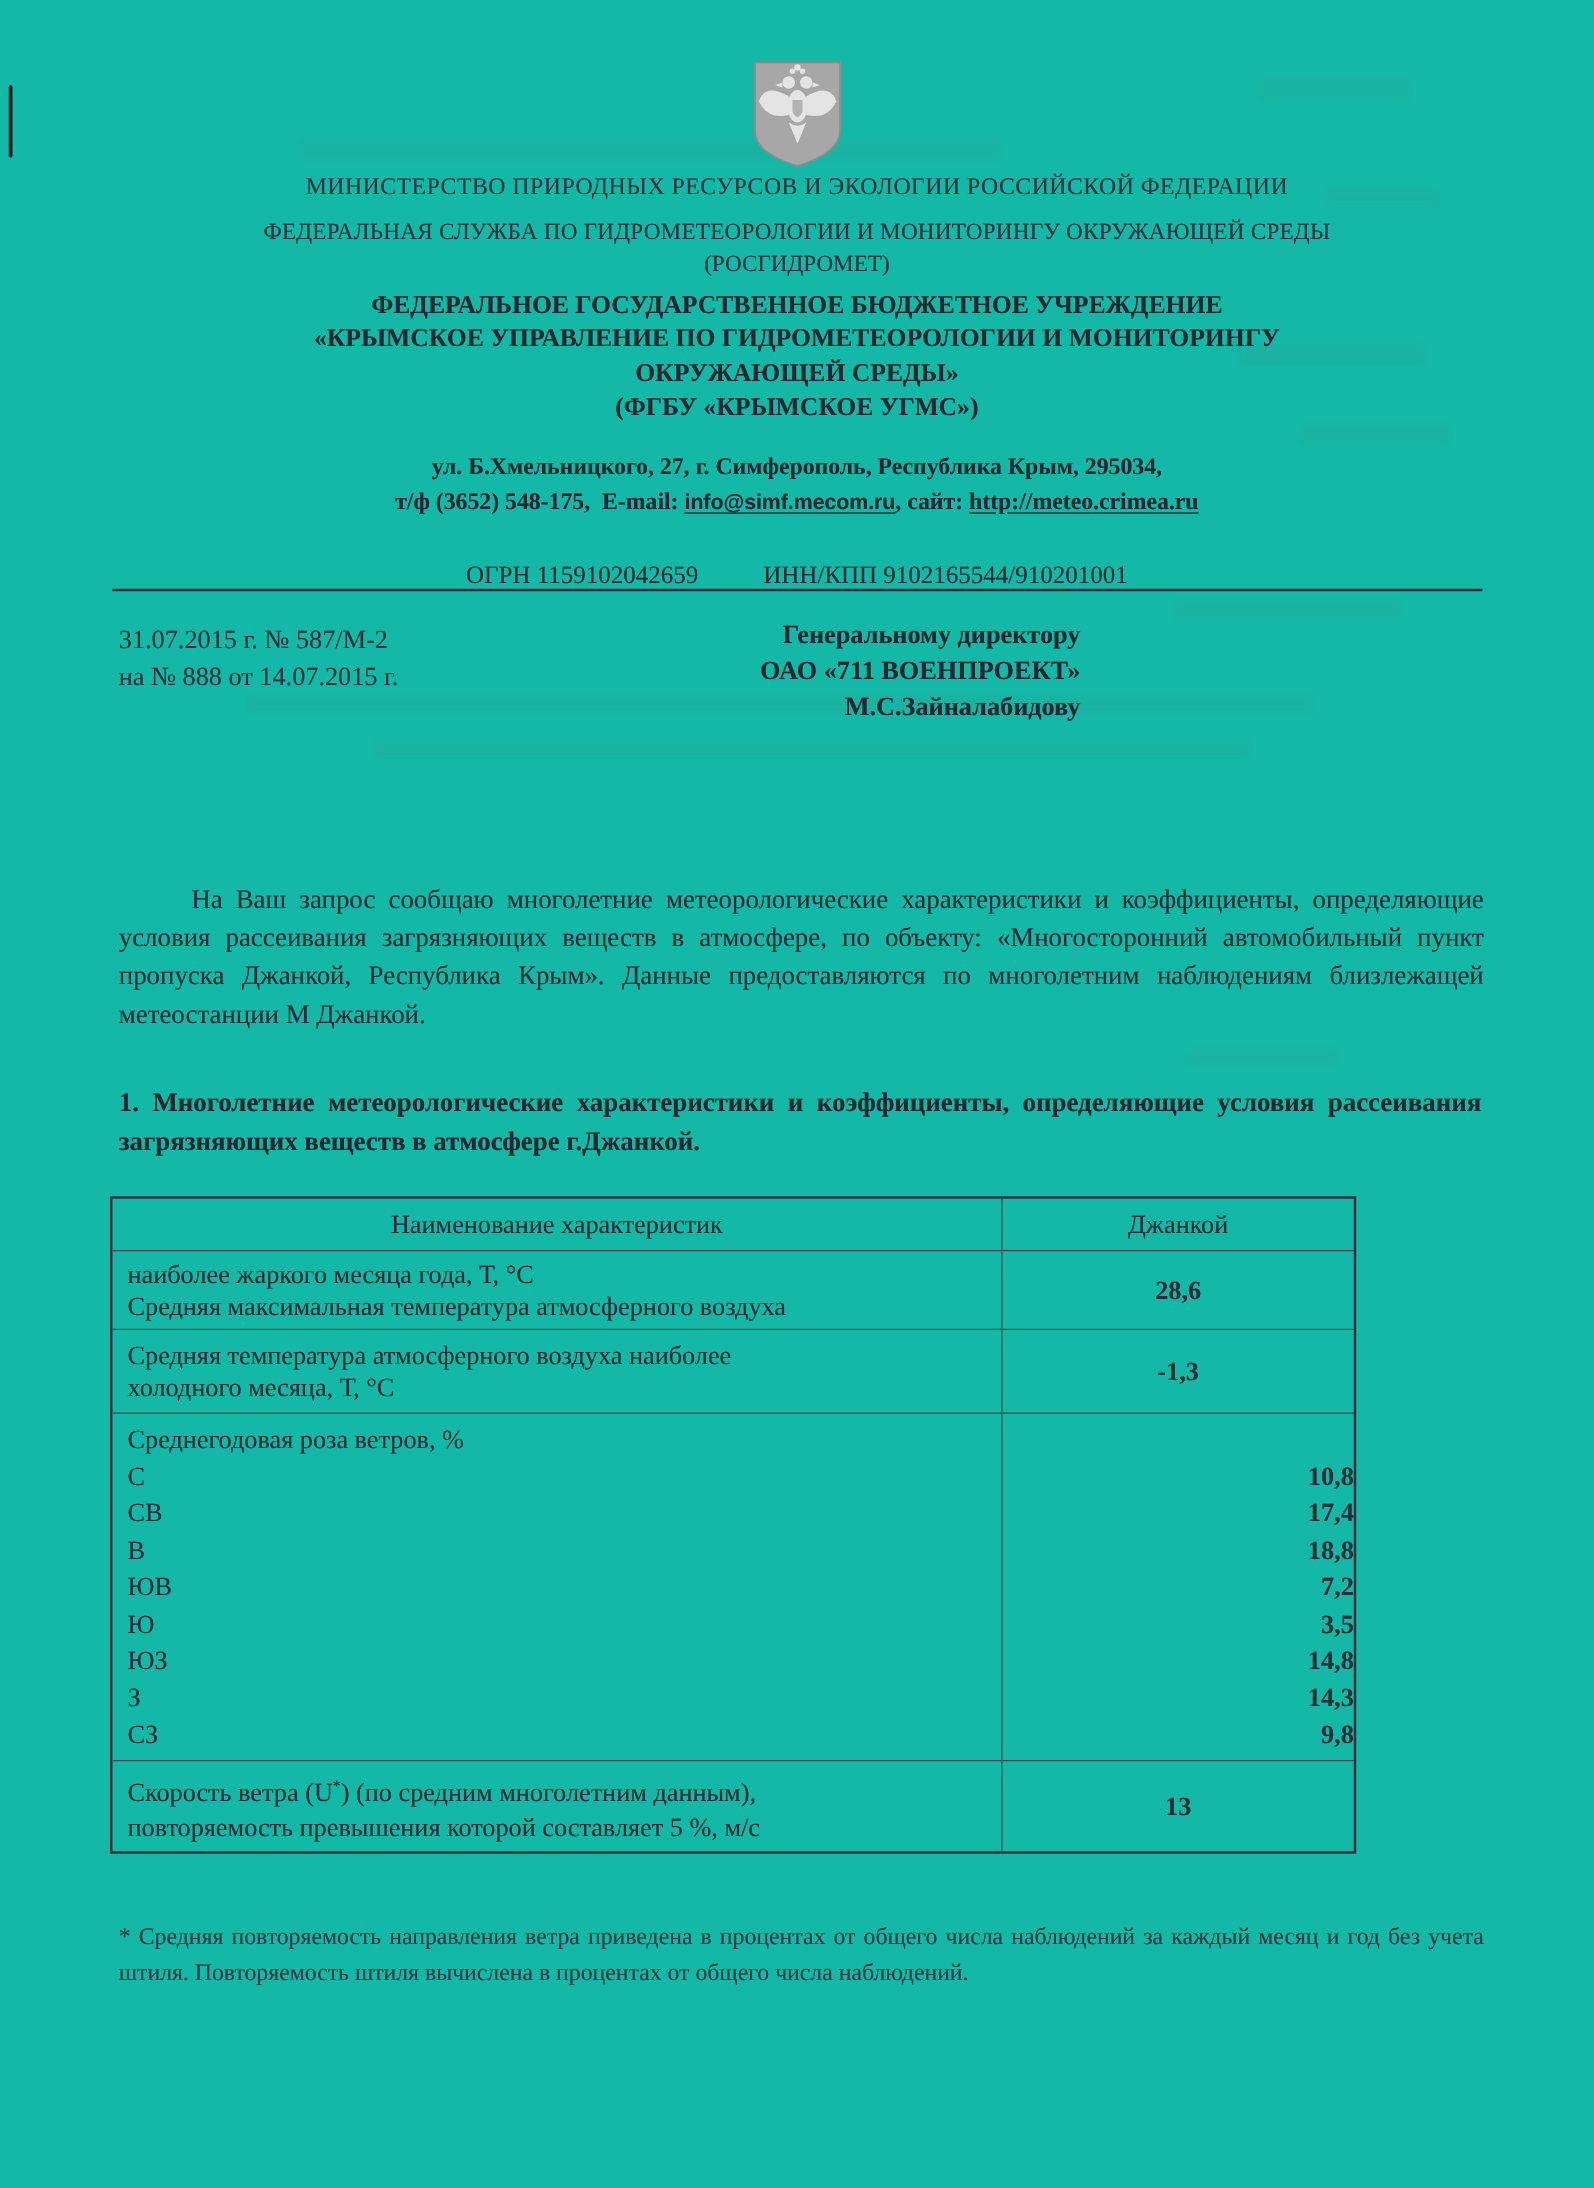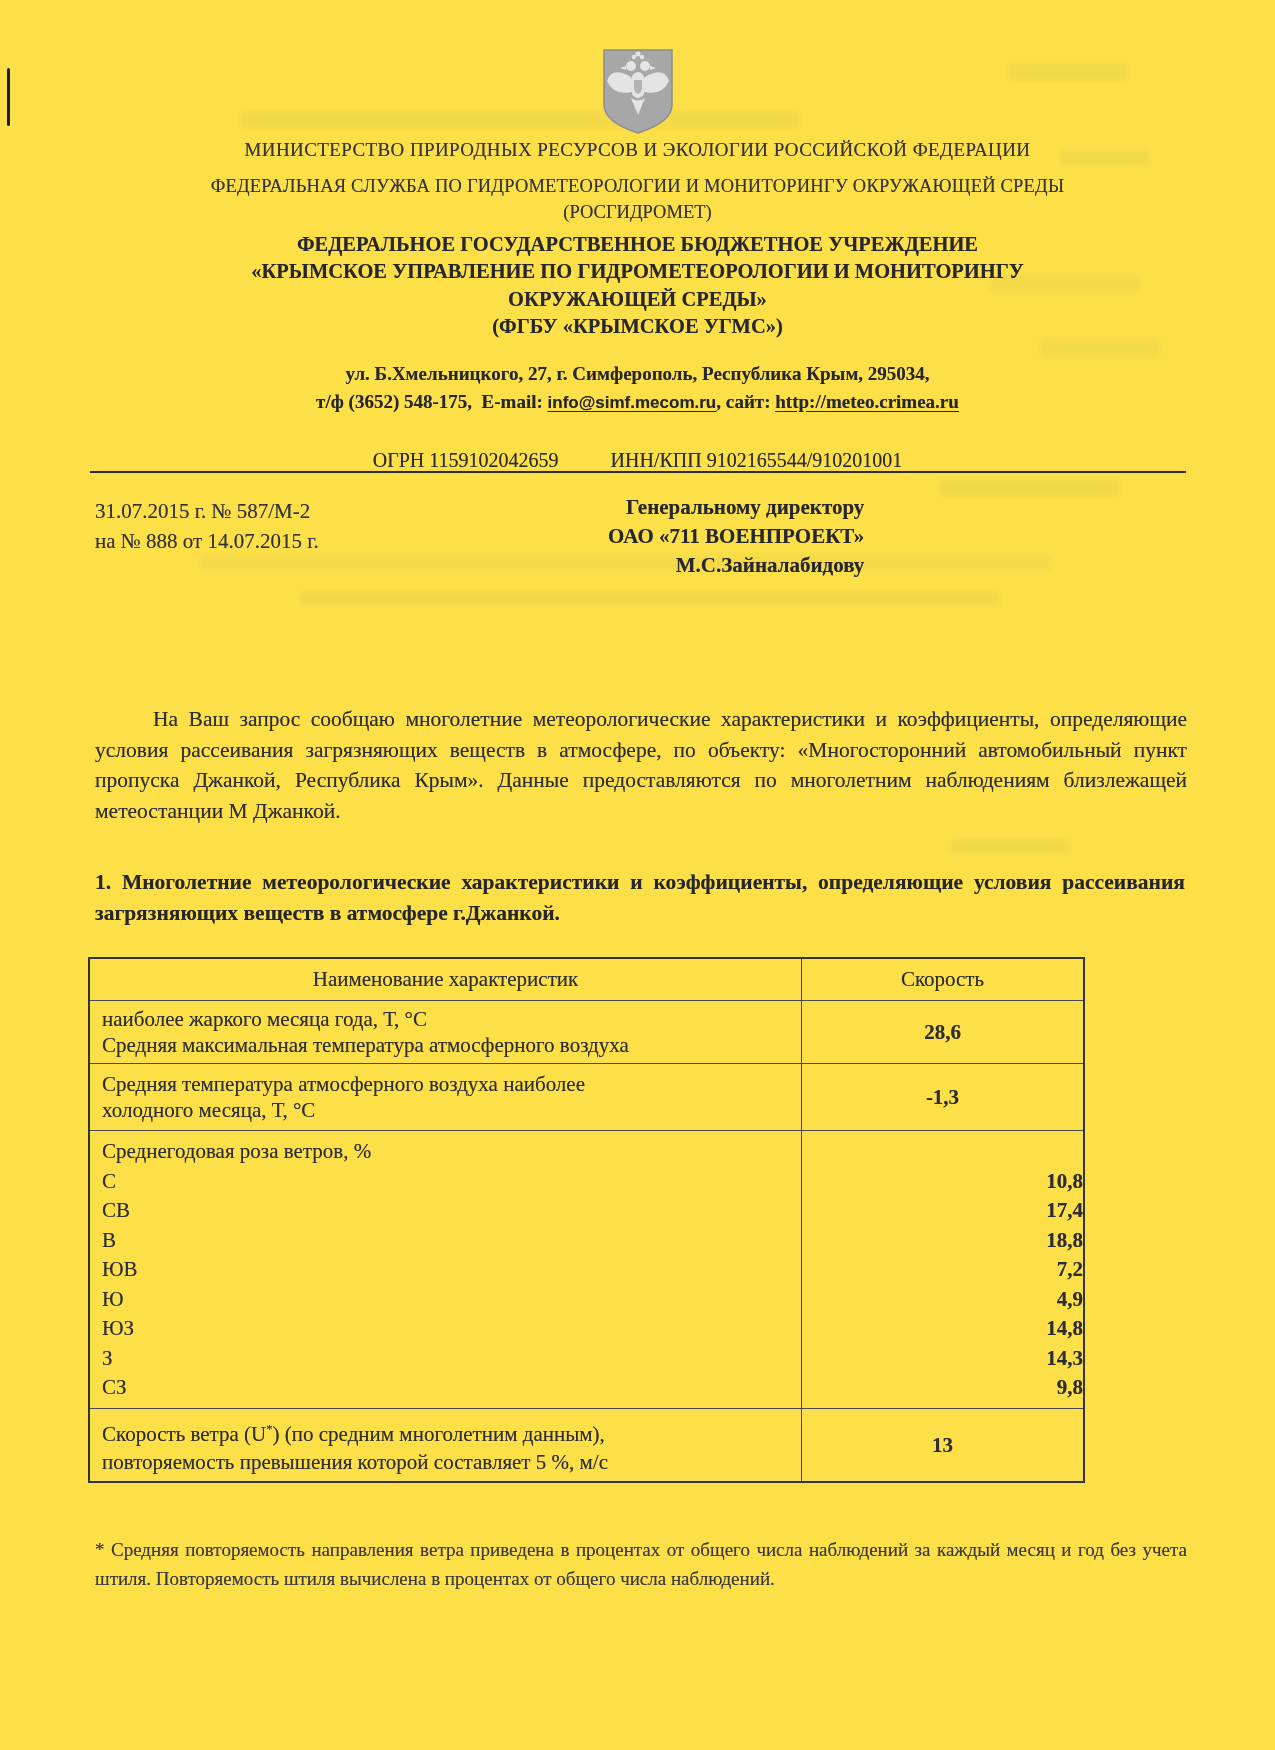--- a/index.html
+++ b/index.html
@@ -1,20 +1,20 @@
 <!DOCTYPE html>
 <html lang="ru"><head>
 <meta charset="utf-8">
 <style>
   html,body{margin:0;padding:0;background:#e8e8e6;}
   .page{
     position:relative;
     width:1275px;height:1750px;
     margin:0 auto;
-    background:#fde047;
+    background:#14b8a6;
     overflow:hidden;
     font-family:"Liberation Serif","DejaVu Serif",serif;
     color:#2e2e36;
     text-shadow:0 0 .5px rgba(40,40,55,.5);
   }
   
   .ink-mark{position:absolute;left:7px;top:68px;width:3px;height:58px;background:#1d1d1f;border-radius:2px;}
   .ghost{position:absolute;background:#6a6a78;opacity:.055;filter:blur(2px);border-radius:2px;}
   
   .emblem{position:absolute;top:47px;left:50%;transform:translateX(-50%);}
@@ -128,21 +128,21 @@
   </div>
 
   <div class="body-par">На Ваш запрос сообщаю многолетние метеорологические характеристики и коэффициенты, определяющие условия рассеивания загрязняющих веществ в атмосфере, по объекту: «Многосторонний автомобильный пункт пропуска Джанкой, Республика Крым». Данные предоставляются по многолетним наблюдениям близлежащей метеостанции М Джанкой.</div>
 
   <div class="sec-heading">1. Многолетние метеорологические характеристики и коэффициенты, определяющие условия рассеивания  загрязняющих веществ в  атмосфере г.Джанкой.</div>
 
   <div class="doc-table">
 
     <div class="t-row t-header">
       <div class="cell-name">Наименование характеристик</div>
-      <div class="cell-val">Скорость</div>
+      <div class="cell-val">Джанкой</div>
     </div>
 
 
     <div class="t-row row-tmax">
       <div class="cell-name twoline">
         <div>наиболее жаркого месяца года, Т, °С</div>
         <div>Средняя максимальная температура атмосферного воздуха</div>
       </div>
       <div class="cell-val">28,6</div>
     </div>
@@ -166,21 +166,21 @@
         <div class="rose-line">ЮЗ</div>
         <div class="rose-line">З</div>
         <div class="rose-line">СЗ</div>
       </div>
       <div class="rose-vals">
         <div class="rose-line"></div>
         <div class="rose-line">10,8</div>
         <div class="rose-line">17,4</div>
         <div class="rose-line">18,8</div>
         <div class="rose-line">7,2</div>
-        <div class="rose-line">4,9</div>
+        <div class="rose-line">3,5</div>
         <div class="rose-line">14,8</div>
         <div class="rose-line">14,3</div>
         <div class="rose-line">9,8</div>
       </div>
     </div>
 
     <div class="t-row row-speed">
       <div class="cell-name twoline" style="line-height:28px;">
         <div><span>Скорость ветра (U</span><sup>*</sup><span>) (по средним многолетним данным),</span></div>
         <div>повторяемость превышения которой составляет 5 %, м/с</div>

